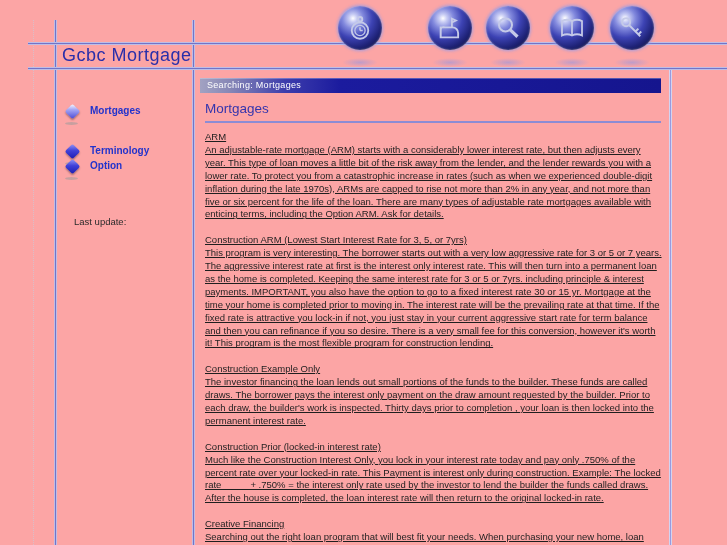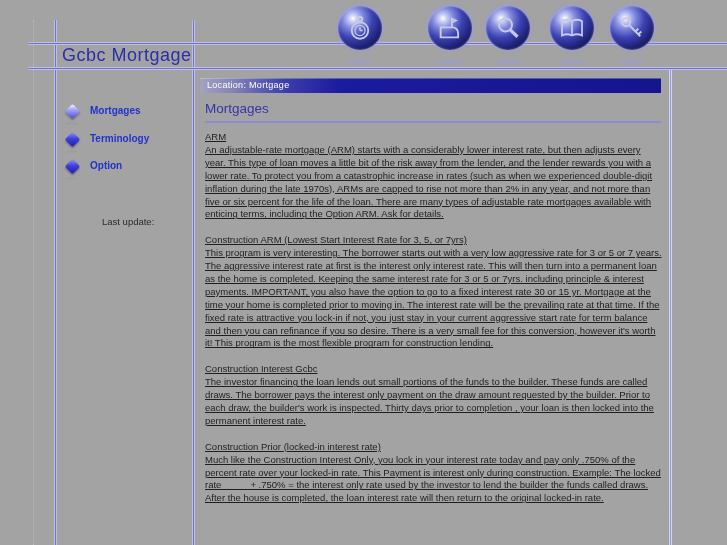--- a/index.html
+++ b/index.html
@@ -1,16 +1,16 @@
 <!DOCTYPE html>
 <html><head>
 <meta charset="utf-8">
 <style>
   html,body{margin:0;padding:0;background:#fff;}
-  .page{position:relative;width:727px;height:545px;overflow:hidden;background:#a3a3a3;
+  .page{position:relative;width:727px;height:545px;overflow:hidden;background:#fca5a5;
         font-family:"Liberation Sans",sans-serif;}
   
   .hline{position:absolute;height:3px;background:linear-gradient(to bottom,#e2e2f5,#7373c7,#e2e2f5);}
   .vline{position:absolute;width:3px;background:linear-gradient(to right,#e2e2f5,#7373c7,#e2e2f5);}
   .h-top{left:28px;right:0;top:42px;}
   .h-bottom{left:28px;right:0;top:67px;}
   .v-sidebar{top:20px;bottom:0;left:54px;}
   .v-panel-left{top:20px;bottom:0;left:192px;}
   .v-panel-right{top:68px;bottom:0;left:669px;background:linear-gradient(to right,#efeffa,#9a9ade,#efeffa);}
   .v-dotted{position:absolute;left:33px;top:20px;bottom:0;width:0;border-left:1px dotted #c9c9d9;opacity:.7;}
@@ -29,21 +29,21 @@
     box-shadow:inset 0 1px 0 rgba(255,255,255,.28);}
   .loc-bar span{display:block;color:#ffffff;font-size:9px;line-height:15px;padding-left:7px;letter-spacing:.3px;}
   
   .nav-item{position:absolute;left:60px;width:130px;height:24px;cursor:pointer;}
   .diamond{position:absolute;left:7px;top:3px;width:11px;height:11px;transform:rotate(45deg);border-radius:2px;
     background:linear-gradient(135deg,#9a9af6 0%,#4040d8 45%,#1b1bb0 100%);
     box-shadow:1px 1px 2px rgba(0,0,0,.35);}
   .diamond.active{background:linear-gradient(135deg,#ffffff 0%,#a6a6f4 38%,#4646d4 100%);}
   .d-shadow{position:absolute;left:5px;top:19px;width:13px;height:3px;border-radius:50%;background:#9a9a9a;opacity:.55;}
   .nav-label{position:absolute;left:30px;top:2px;font-size:10px;font-weight:bold;color:#2233cc;}
-  .last-update{position:absolute;left:74px;top:214px;font-size:9.5px;line-height:15.5px;color:#2b2b2b;margin-left:28px;}
+  .last-update{position:absolute;left:74px;top:214px;font-size:9.5px;line-height:15.5px;color:#2b2b2b;}
   
   .panel-title{position:absolute;left:205px;top:101px;font-size:13.5px;color:#3535ad;}
   .panel-rule{position:absolute;left:205px;top:121px;width:456px;height:2px;background:#8c8cd4;}
   .content{position:absolute;left:205px;top:131px;width:458px;font-size:9.5px;line-height:12.9px;color:#1f1f1f;}
   .section{margin:0 0 12.9px 0;text-decoration:underline;}
   .sec-title,.sec-body{white-space:normal;}
 </style>
 </head>
 <body>
 
@@ -95,30 +95,30 @@
     </div>
     <div class="sphere" style="left:610px">
       <svg width="30" height="30" viewBox="0 0 24 24" fill="none" stroke="#c5cae8" stroke-width="1.6">
         <circle cx="7.3" cy="7.3" r="3.2"></circle>
         <path d="M9.7 9.7 18.6 18.6M14.8 14.8l2.3-2.3M17.1 17.1l2.3-2.3"></path>
       </svg>
     </div>
   </div>
 
   <div class="loc-bar">
-    <span>Location: Mortgage</span>
+    <span>Searching: Mortgages</span>
   </div>
 
   <div>
     <div class="nav-item" style="top:103px">
       <span class="diamond active"></span>
       <span class="d-shadow"></span>
       <span class="nav-label">Mortgages</span>
     </div>
-    <div class="nav-item" style="top:131px">
+    <div class="nav-item" style="top:143px">
       <span class="diamond"></span>
       <span class="d-shadow"></span>
       <span class="nav-label">Terminology</span>
     </div>
     <div class="nav-item" style="top:158px">
       <span class="diamond"></span>
       <span class="d-shadow"></span>
       <span class="nav-label">Option</span>
     </div>
     <div class="last-update">
@@ -132,22 +132,26 @@
   <div class="content">
     <div class="section">
       <div class="sec-title">ARM</div>
       <div class="sec-body">An adjustable-rate mortgage (ARM) starts with a considerably lower interest rate, but then adjusts every year. This type of loan moves a little bit of the risk away from the lender, and the lender rewards you with a lower rate. To protect you from a catastrophic increase in rates (such as when we experienced double-digit inflation during the late 1970s), ARMs are capped to rise not more than 2% in any year, and not more than five or six percent for the life of the loan. There are many types of adjustable rate mortgages available with enticing terms, including the Option ARM. Ask for details.</div>
     </div>
     <div class="section">
       <div class="sec-title">Construction ARM (Lowest Start Interest Rate for 3, 5, or 7yrs)</div>
       <div class="sec-body">This program is very interesting. The borrower starts out with a very low aggressive rate for 3 or 5 or 7 years. The aggressive interest rate at first is the interest only interest rate. This will then turn into a permanent loan as the home is completed. Keeping the same interest rate for 3 or 5 or 7yrs. including principle &amp; interest payments. IMPORTANT, you also have the option to go to a fixed interest rate 30 or 15 yr. Mortgage at the time your home is completed prior to moving in. The interest rate will be the prevailing rate at that time. If the fixed rate is attractive you lock-in if not, you just stay in your current aggressive start rate for term balance and then you can refinance if you so desire. There is a very small fee for this conversion, however it's worth it! This program is the most flexible program for construction lending.</div>
     </div>
     <div class="section">
-      <div class="sec-title">Construction Interest Gcbc</div>
+      <div class="sec-title">Construction Example Only</div>
       <div class="sec-body">The investor financing the loan lends out small portions of the funds to the builder. These funds are called draws. The borrower pays the interest only payment on the draw amount requested by the builder. Prior to each draw, the builder's work is inspected. Thirty days prior to completion , your loan is then locked into the permanent interest rate.</div>
     </div>
     <div class="section">
       <div class="sec-title">Construction Prior (locked-in interest rate)</div>
       <div class="sec-body">Much like the Construction Interest Only, you lock in your interest rate today and pay only .750% of the percent rate over your locked-in rate. This Payment is interest only during construction. Example: The locked rate_____ + .750% = the interest only rate used by the investor to lend the builder the funds called draws. After the house is completed, the loan interest rate will then return to the original locked-in rate.</div>
     </div>
+    <div class="section">
+      <div class="sec-title">Creative Financing</div>
+      <div class="sec-body">Searching out the right loan program that will best fit your needs. When purchasing your new home, loan</div>
+    </div>
   </div>
 
 </div>
 
 </body></html>

